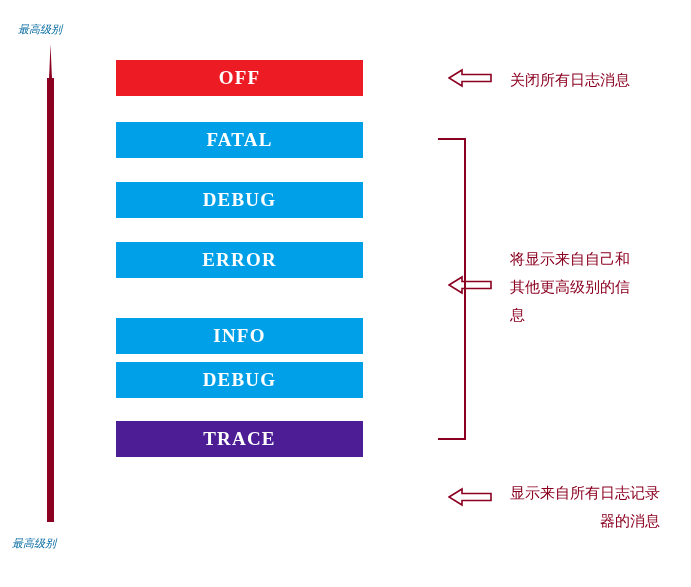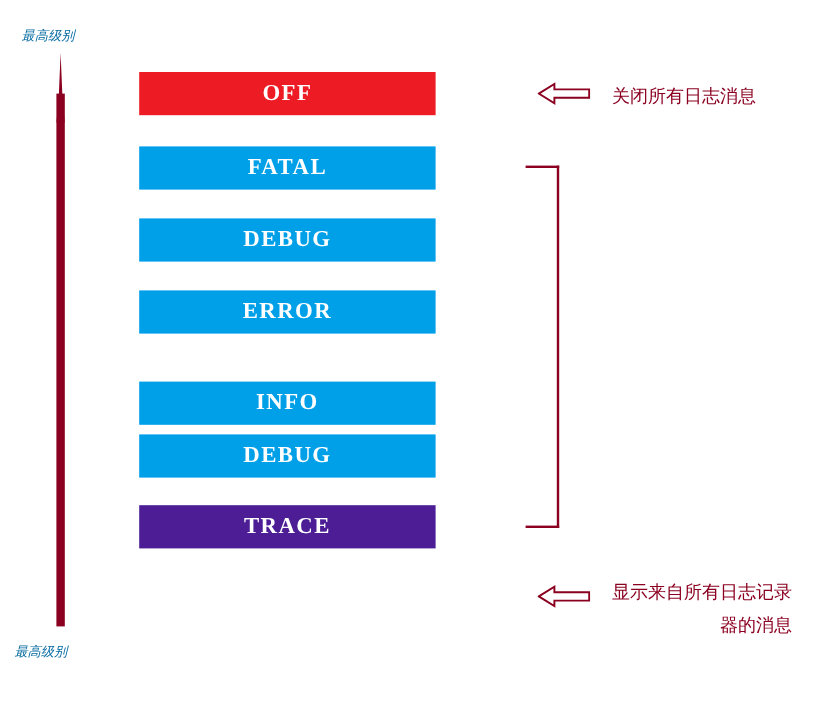--- a/index.html
+++ b/index.html
@@ -128,20 +128,28 @@
 
   <div class="bracket"></div>
 
   <div class="annotation" style="left:448px; top:66px;">
     <svg class="anno-arrow" viewBox="0 0 44 20">
       <polygon points="1,10 14,2 14,6.5 43,6.5 43,13.5 14,13.5 14,18" fill="none" stroke="#8B0020" stroke-width="1.6" stroke-linejoin="miter"></polygon>
     </svg>
     <div class="anno-text w1">关闭所有日志消息</div>
   </div>
 
+  <div class="annotation" style="left:448px; top:245px;">
+    <svg class="anno-arrow" viewBox="0 0 44 20" style="margin-top:30px;">
+      <polygon points="1,10 14,2 14,6.5 43,6.5 43,13.5 14,13.5 14,18" fill="none" stroke="#8B0020" stroke-width="1.6" stroke-linejoin="miter"></polygon>
+    </svg>
+    <div class="anno-text w2">将显示来自自己和
+其他更高级别的信
+息</div>
+  </div>
 
   <div class="annotation" style="left:448px; top:479px;">
     <svg class="anno-arrow" viewBox="0 0 44 20" style="margin-top:8px;">
       <polygon points="1,10 14,2 14,6.5 43,6.5 43,13.5 14,13.5 14,18" fill="none" stroke="#8B0020" stroke-width="1.6" stroke-linejoin="miter"></polygon>
     </svg>
     <div class="anno-text w3">显示来自所有日志记录
 器的消息</div>
   </div>
 
 </div>

